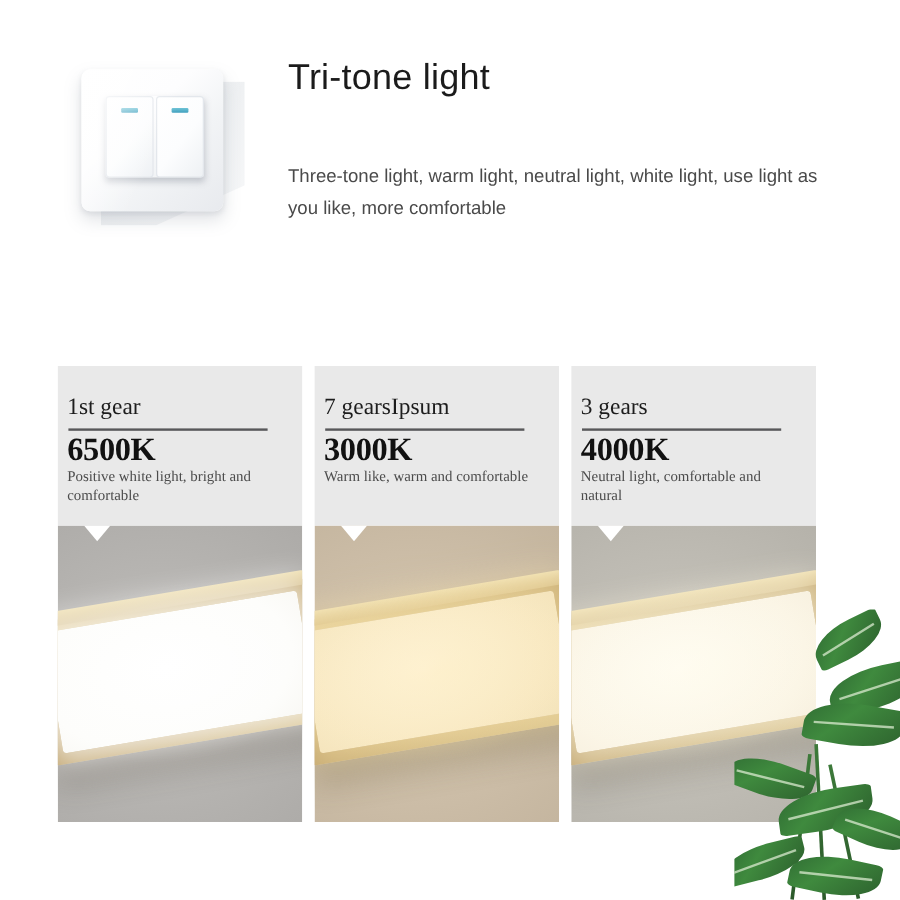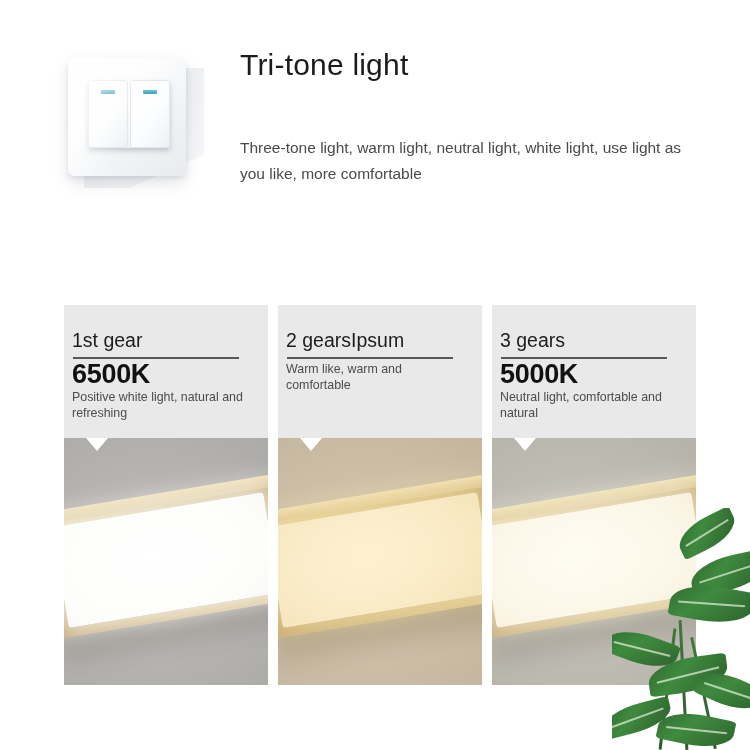--- a/index.html
+++ b/index.html
@@ -47,21 +47,21 @@
   .title{
     position:absolute;left:240px;top:48px;
     font-size:30px;color:#1b1b1b;letter-spacing:.2px;font-weight:400;
   }
   .subtitle{
     position:absolute;left:240px;top:104px;width:450px;
     font-size:15.5px;line-height:26px;color:#4a4a4a;font-weight:400;margin-top:31px;
   }
 
   
-  .cols{position:absolute;left:64px;top:305px;width:632px;height:380px;display:flex;gap:10px;}
+  .cols{position:absolute;left:48px;top:305px;width:632px;height:380px;display:flex;gap:10px;font-family:Liberation Serif, serif;}
   .col{position:relative;width:204px;height:380px;overflow:hidden;background:#fff;}
 
   .card{
     position:relative;width:100%;height:133px;background:#e9e9e9;box-sizing:border-box;
     padding:24px 12px 0 8px;
   }
   .gear-title{font-size:19.5px;color:#1d1d1d;line-height:22px;white-space:nowrap;}
   .rule{width:166px;height:1.5px;background:#58585a;margin:6px 0 2px 1px;}
   .kelvin{font-size:27px;font-weight:700;color:#111;line-height:27px;letter-spacing:-.3px;}
   .desc{font-size:12.4px;line-height:16px;color:#4c4c4c;margin-top:1px;}
@@ -147,57 +147,58 @@
     <div class="subtitle">Three-tone light, warm light, neutral light, white light, use light as you like, more comfortable</div>
   </div>
 
   <div class="cols">
 
     <div class="col">
       <div class="card">
         <div class="gear-title">1st gear</div>
         <div class="rule"></div>
         <div class="kelvin">6500K</div>
-        <div class="desc">Positive white light, natural and refreshing</div>
+        <div class="desc">Positive white light, bright and comfortable</div>
       </div>
       <div class="photo">
         <div class="ceil cool"></div>
         <div class="notch"></div>
         <div class="lamp">
           <div class="frame"></div>
           <div class="frame-top"></div>
           <div class="diffuser cool"></div>
           <div class="glow cool"></div>
         </div>
       </div>
     </div>
 
     <div class="col">
       <div class="card">
-        <div class="gear-title">2 gearsIpsum</div>
+        <div class="gear-title">7 gearsIpsum</div>
         <div class="rule"></div>
+        <div class="kelvin">3000K</div>
         <div class="desc">Warm like, warm and comfortable</div>
       </div>
       <div class="photo">
         <div class="ceil warm"></div>
         <div class="notch"></div>
         <div class="lamp">
           <div class="frame"></div>
           <div class="frame-top"></div>
           <div class="diffuser warm"></div>
           <div class="glow warm"></div>
         </div>
       </div>
     </div>
 
     <div class="col">
       <div class="card">
         <div class="gear-title">3 gears</div>
         <div class="rule"></div>
-        <div class="kelvin">5000K</div>
+        <div class="kelvin">4000K</div>
         <div class="desc">Neutral light, comfortable and natural</div>
       </div>
       <div class="photo">
         <div class="ceil neutral"></div>
         <div class="notch"></div>
         <div class="lamp">
           <div class="frame"></div>
           <div class="frame-top"></div>
           <div class="diffuser neutral"></div>
           <div class="glow neutral"></div>

